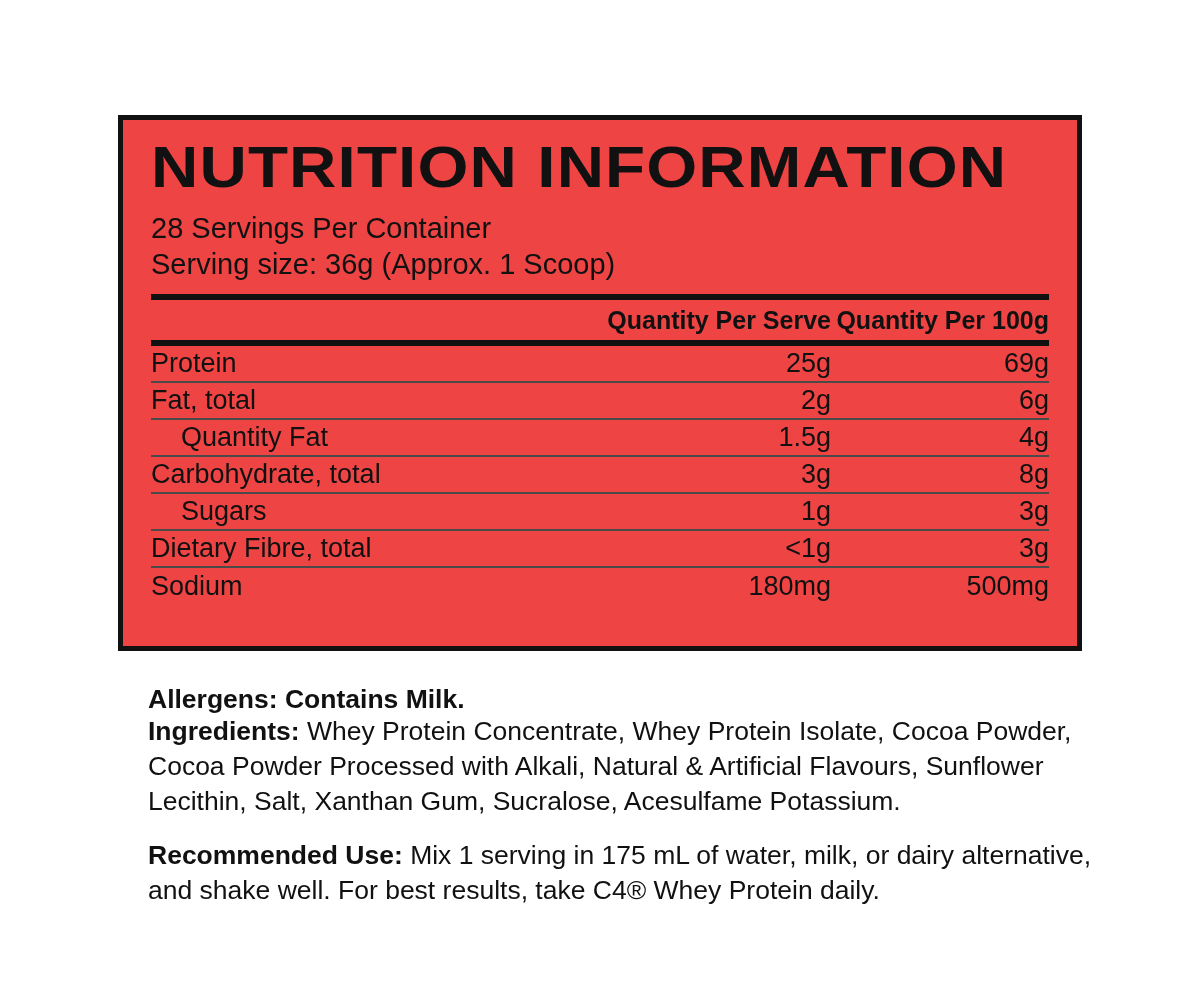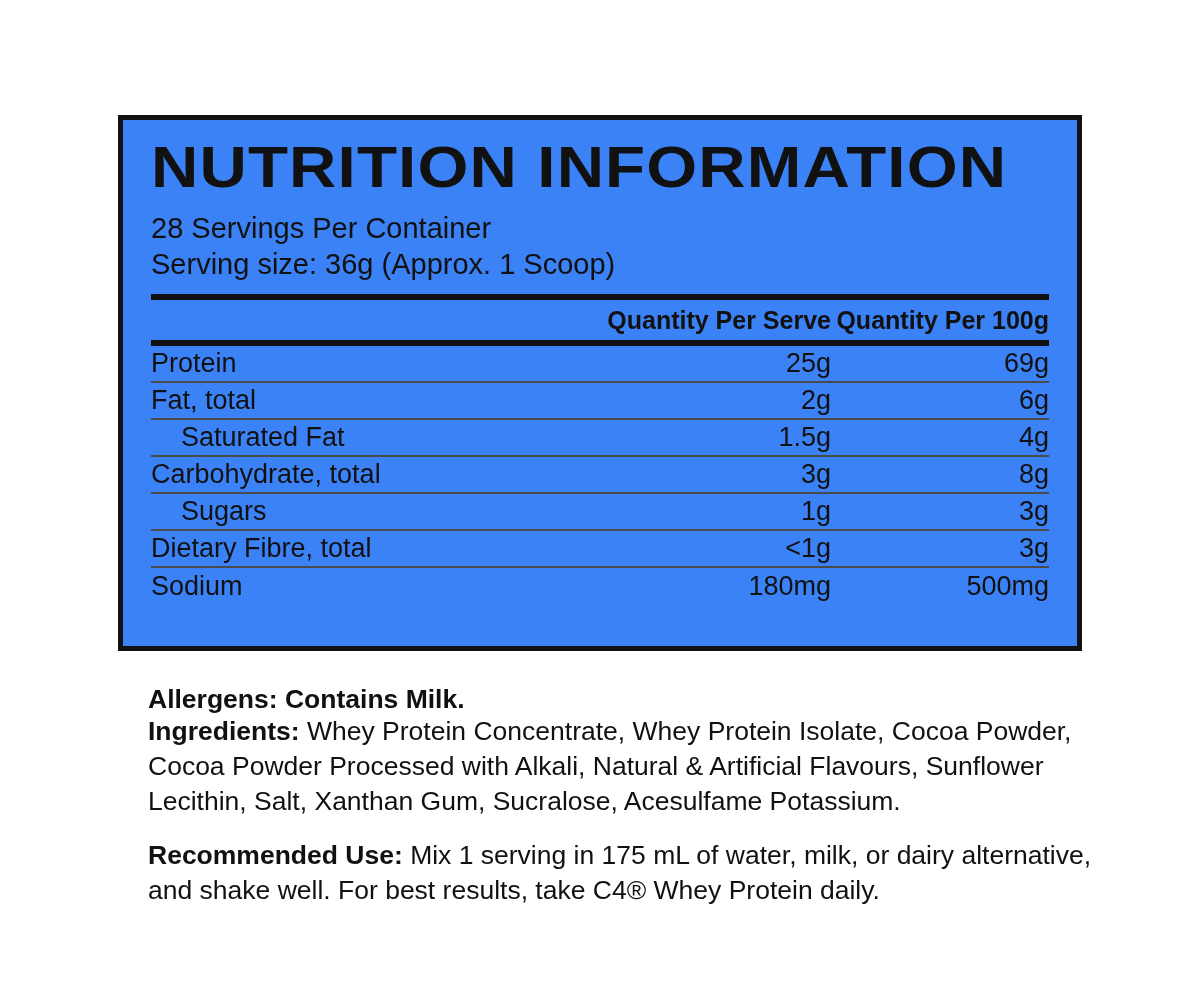--- a/index.html
+++ b/index.html
@@ -13,21 +13,21 @@
     font-family: "Liberation Sans", sans-serif;
     overflow: hidden;
   }
   .panel {
     position: absolute;
     left: 118px;
     top: 115px;
     width: 964px;
     height: 536px;
     border: 5px solid #111111;
-    background: #3b82f6;
+    background: #ef4444;
     padding: 0 28px;
   }
   .title {
     margin-top: 18px;
     font-size: 58px;
     font-weight: bold;
     letter-spacing: 1px;
     line-height: 58px;
     white-space: nowrap;
     transform: scaleX(1.13);
@@ -105,21 +105,21 @@
         <div class="nutrient-label">Protein</div>
         <div class="col-val">25g</div>
         <div class="col-val">69g</div>
       </div>
       <div class="grid-row nutrient-row bold">
         <div class="nutrient-label">Fat, total</div>
         <div class="col-val">2g</div>
         <div class="col-val">6g</div>
       </div>
       <div class="grid-row nutrient-row indent">
-        <div class="nutrient-label">Saturated Fat</div>
+        <div class="nutrient-label">Quantity Fat</div>
         <div class="col-val">1.5g</div>
         <div class="col-val">4g</div>
       </div>
       <div class="grid-row nutrient-row bold">
         <div class="nutrient-label">Carbohydrate, total</div>
         <div class="col-val">3g</div>
         <div class="col-val">8g</div>
       </div>
       <div class="grid-row nutrient-row indent">
         <div class="nutrient-label">Sugars</div>

